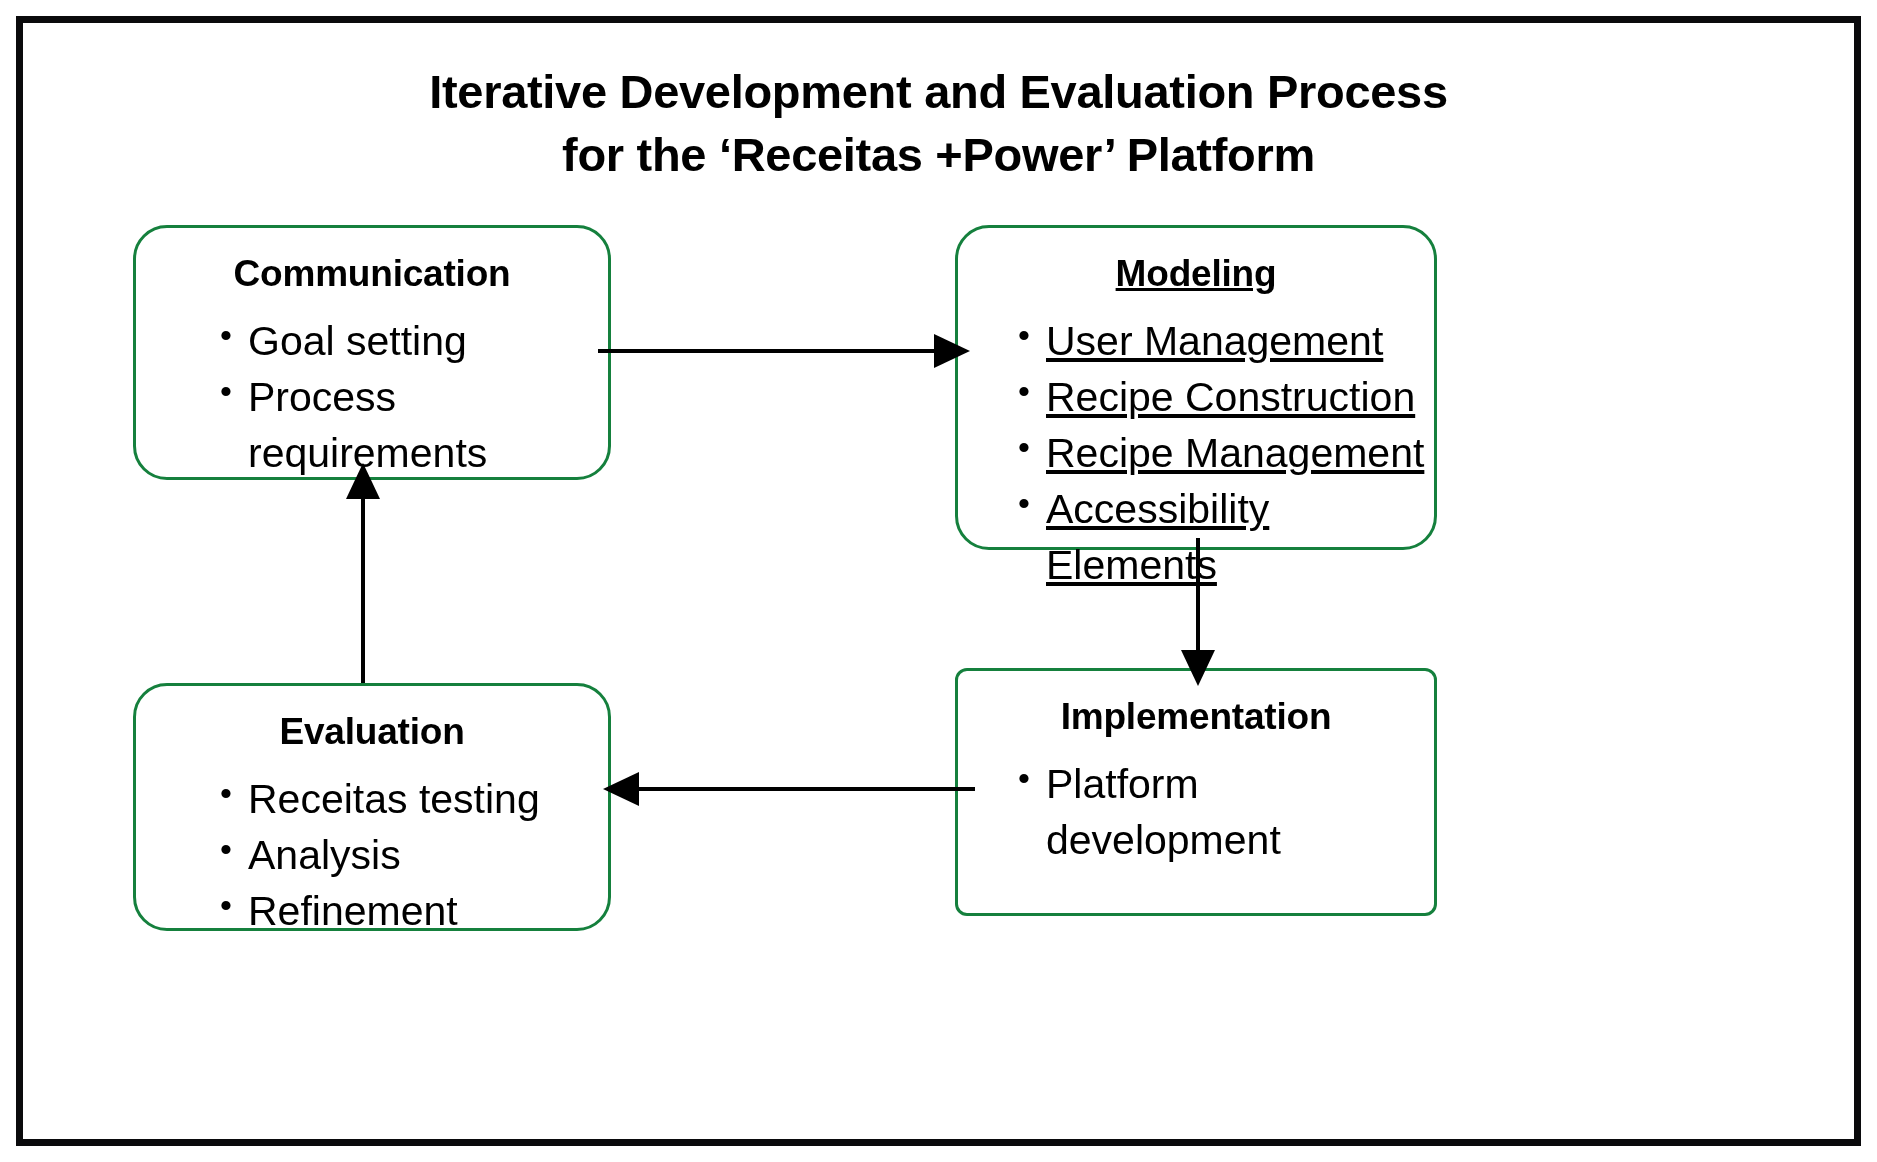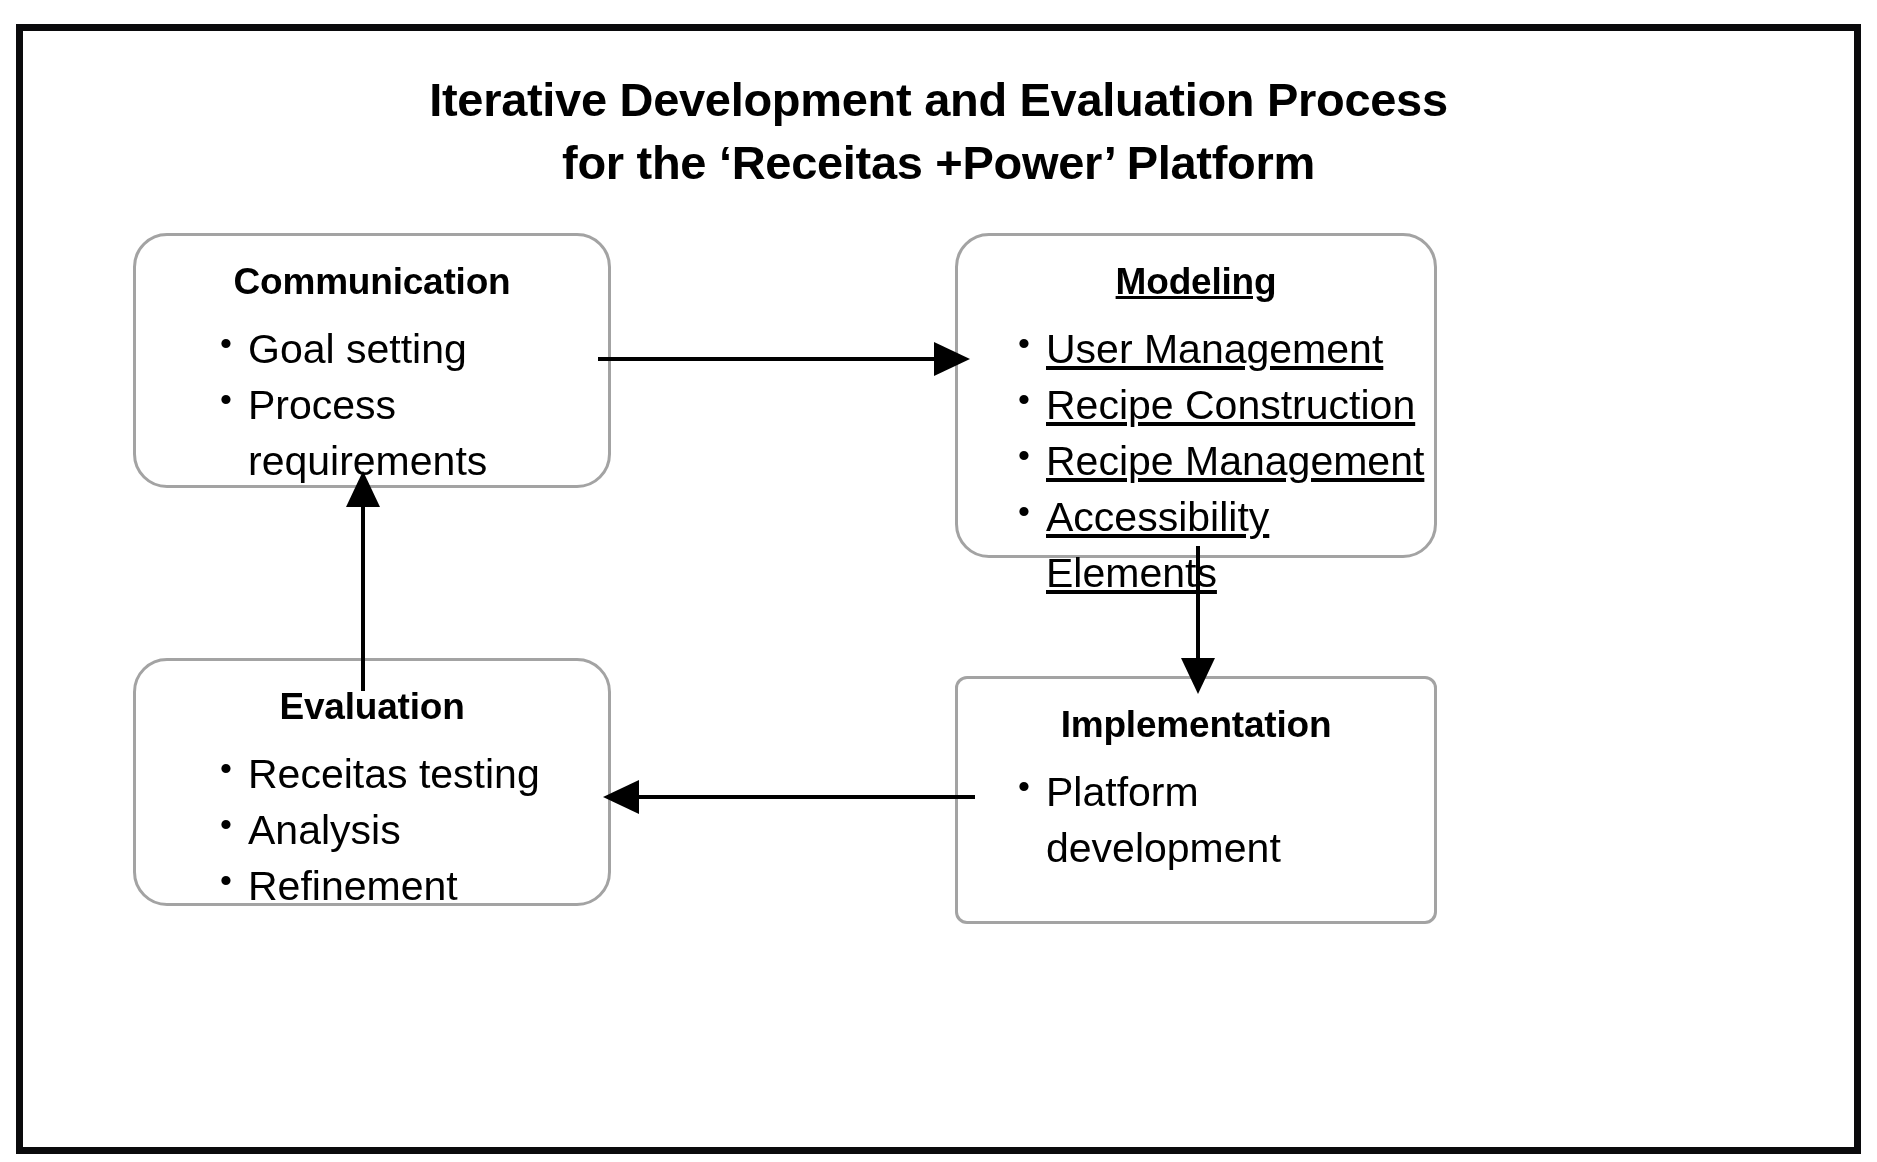--- a/index.html
+++ b/index.html
@@ -17,21 +17,20 @@
 
   #figure-frame {
     position: absolute;
     left: 16px;
     top: 16px;
     width: 1845px;
     height: 1130px;
     box-sizing: border-box;
     border: 7px solid #0a0a0c;
     background: #ffffff;
-    margin-top: 8px;
   }
 
   #figure-title {
     position: absolute;
     left: 0;
     top: 38px;
     width: 100%;
     text-align: center;
     font-size: 47px;
     font-weight: bold;
@@ -39,21 +38,21 @@
     letter-spacing: -0.3px;
   }
   #figure-title .title-line {
     display: block;
     white-space: nowrap;
   }
 
   .stage-box {
     position: absolute;
     box-sizing: border-box;
-    border: 3px solid #a3a3a3;
+    border: 3px solid #15803d;
     border-radius: 34px;
     background: #ffffff;
   }
 
   .stage-title {
     text-align: center;
     font-size: 37px;
     font-weight: bold;
     line-height: 1.1;
     margin-top: 26px;
@@ -85,21 +84,21 @@
     left: 110px;  top: 202px;  width: 478px; height: 255px;
   }
   #box-communication .stage-list { margin-left: 66px; }
 
   #box-modeling {
     left: 932px;  top: 202px;  width: 482px; height: 325px; text-decoration: underline;
   }
   #box-modeling .stage-list { margin-left: 42px; }
 
   #box-evaluation {
-    left: 110px;  top: 627px;  width: 478px; height: 248px;
+    left: 110px;  top: 660px;  width: 478px; height: 248px;
   }
   #box-evaluation .stage-list { margin-left: 66px; }
 
   #box-implementation {
     left: 932px;  top: 645px;  width: 482px; height: 248px; border-radius: 12px;
   }
   #box-implementation .stage-list { margin-left: 42px; }
 
   
   .connector { position: absolute; }

